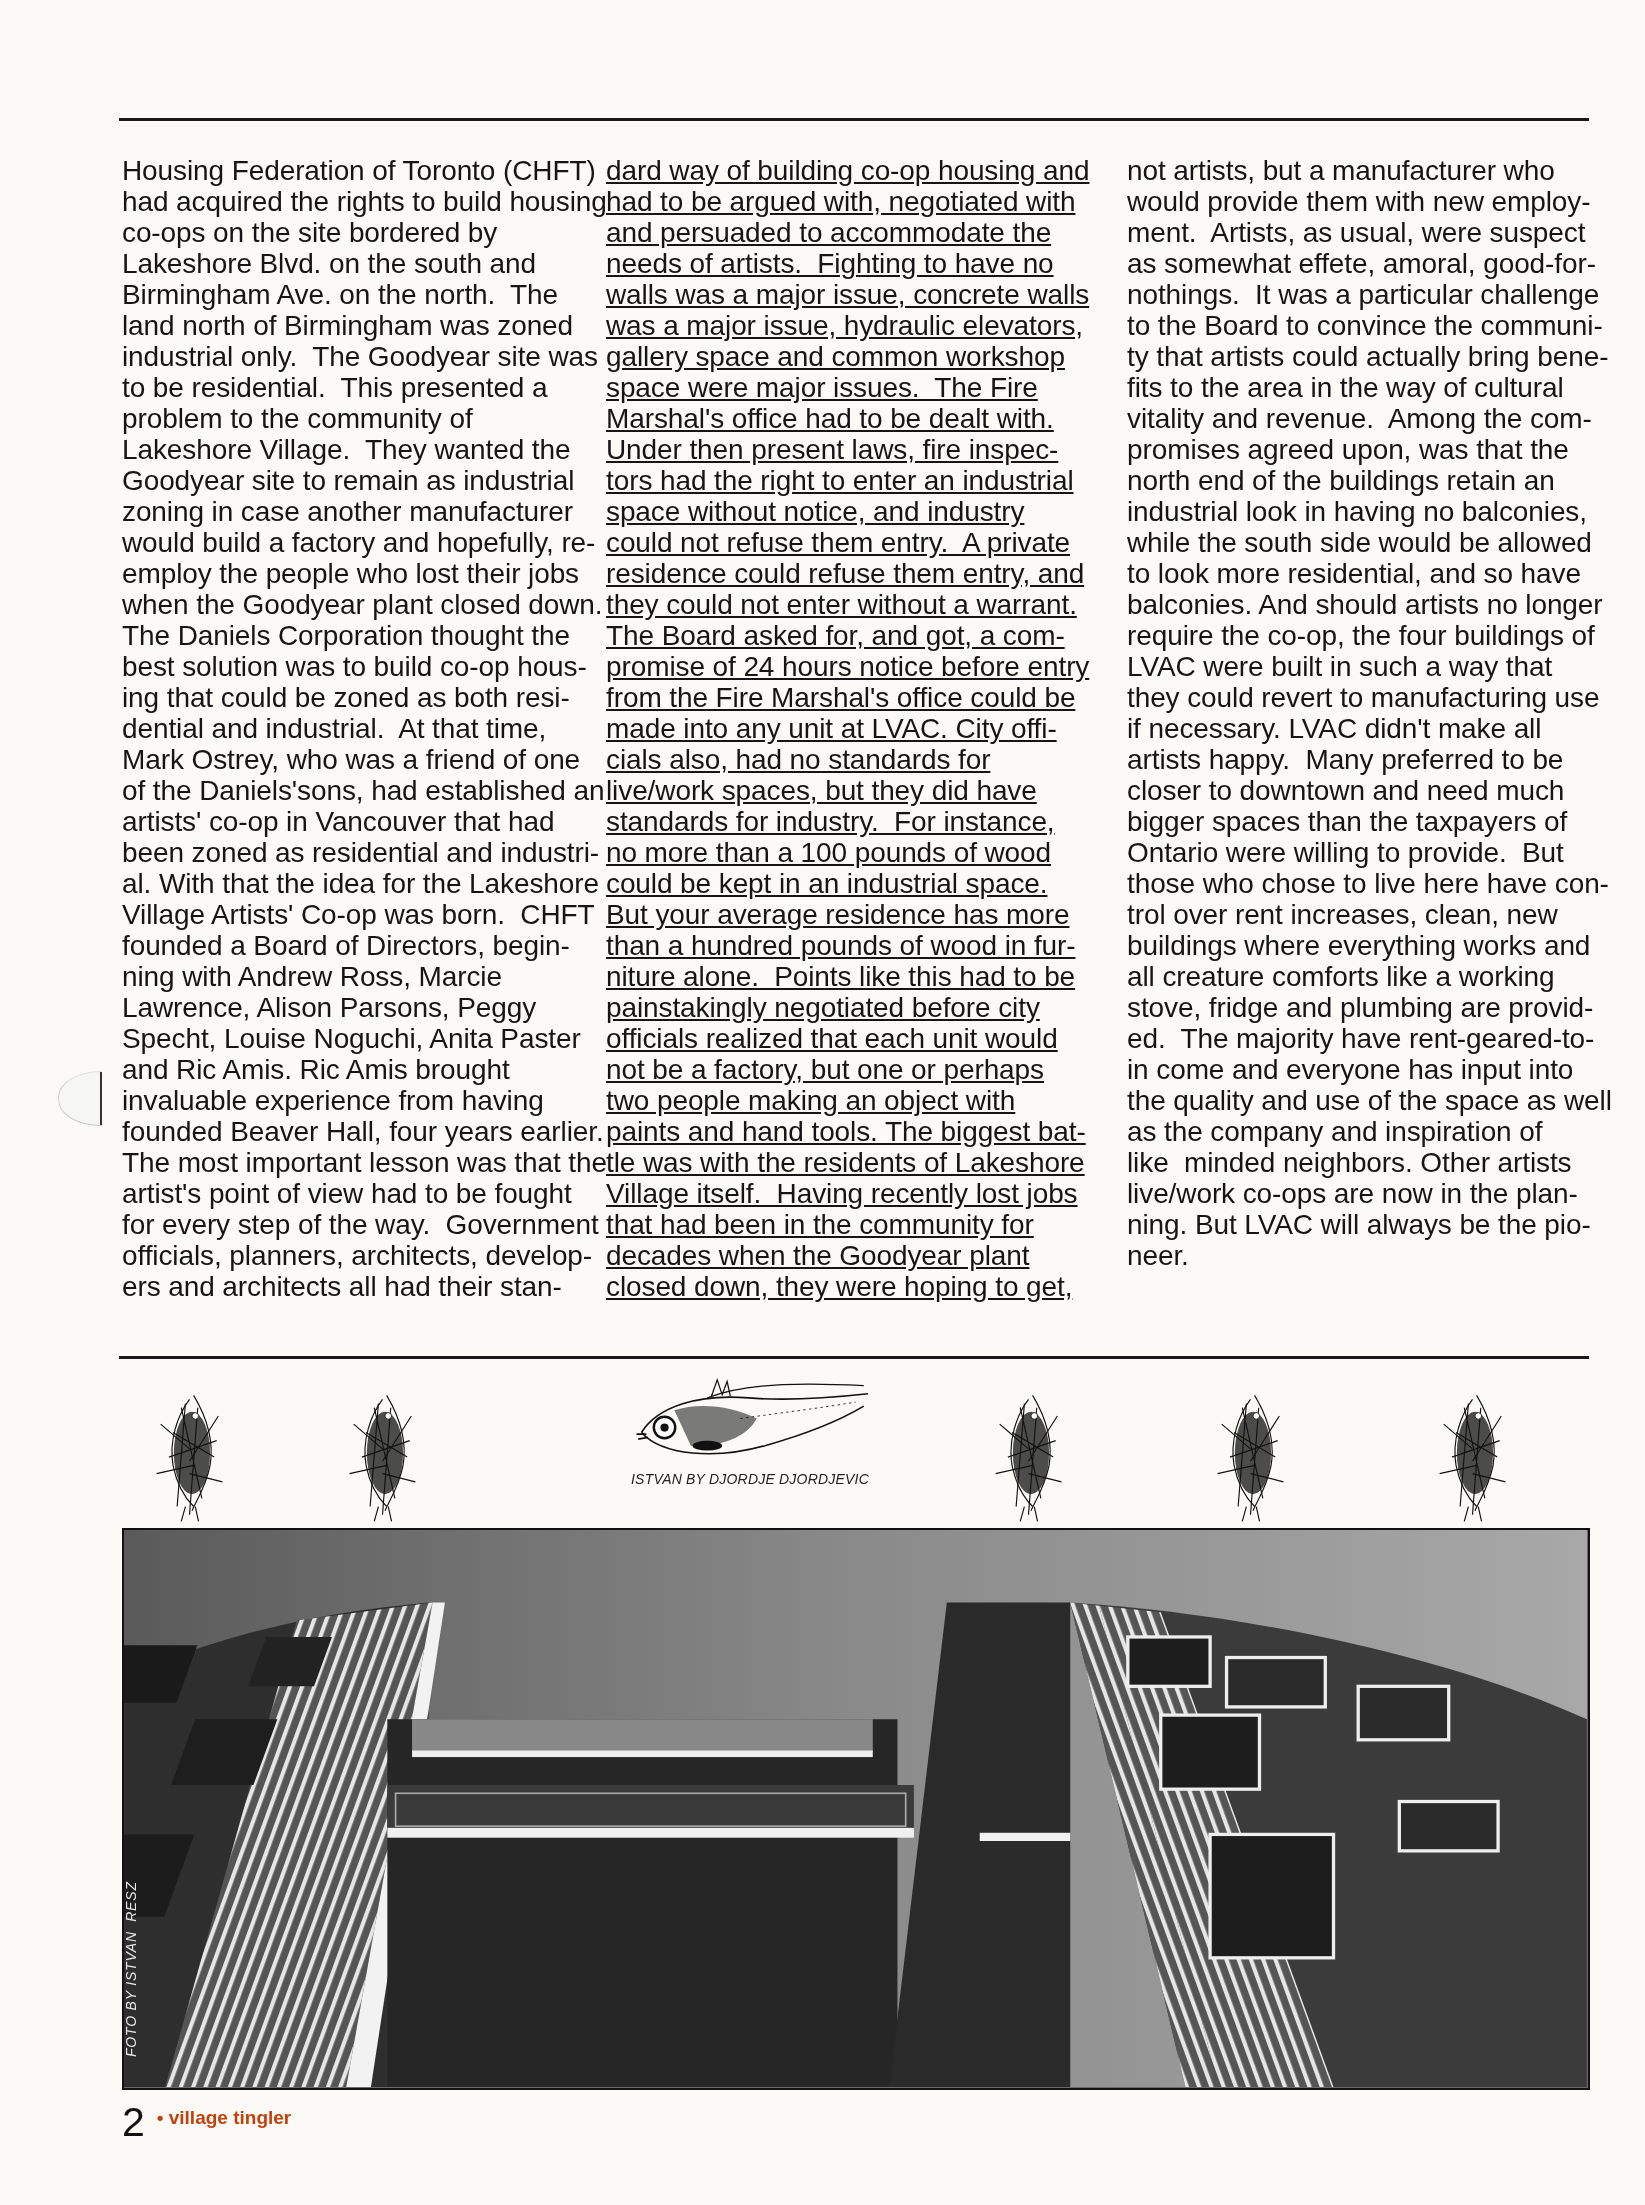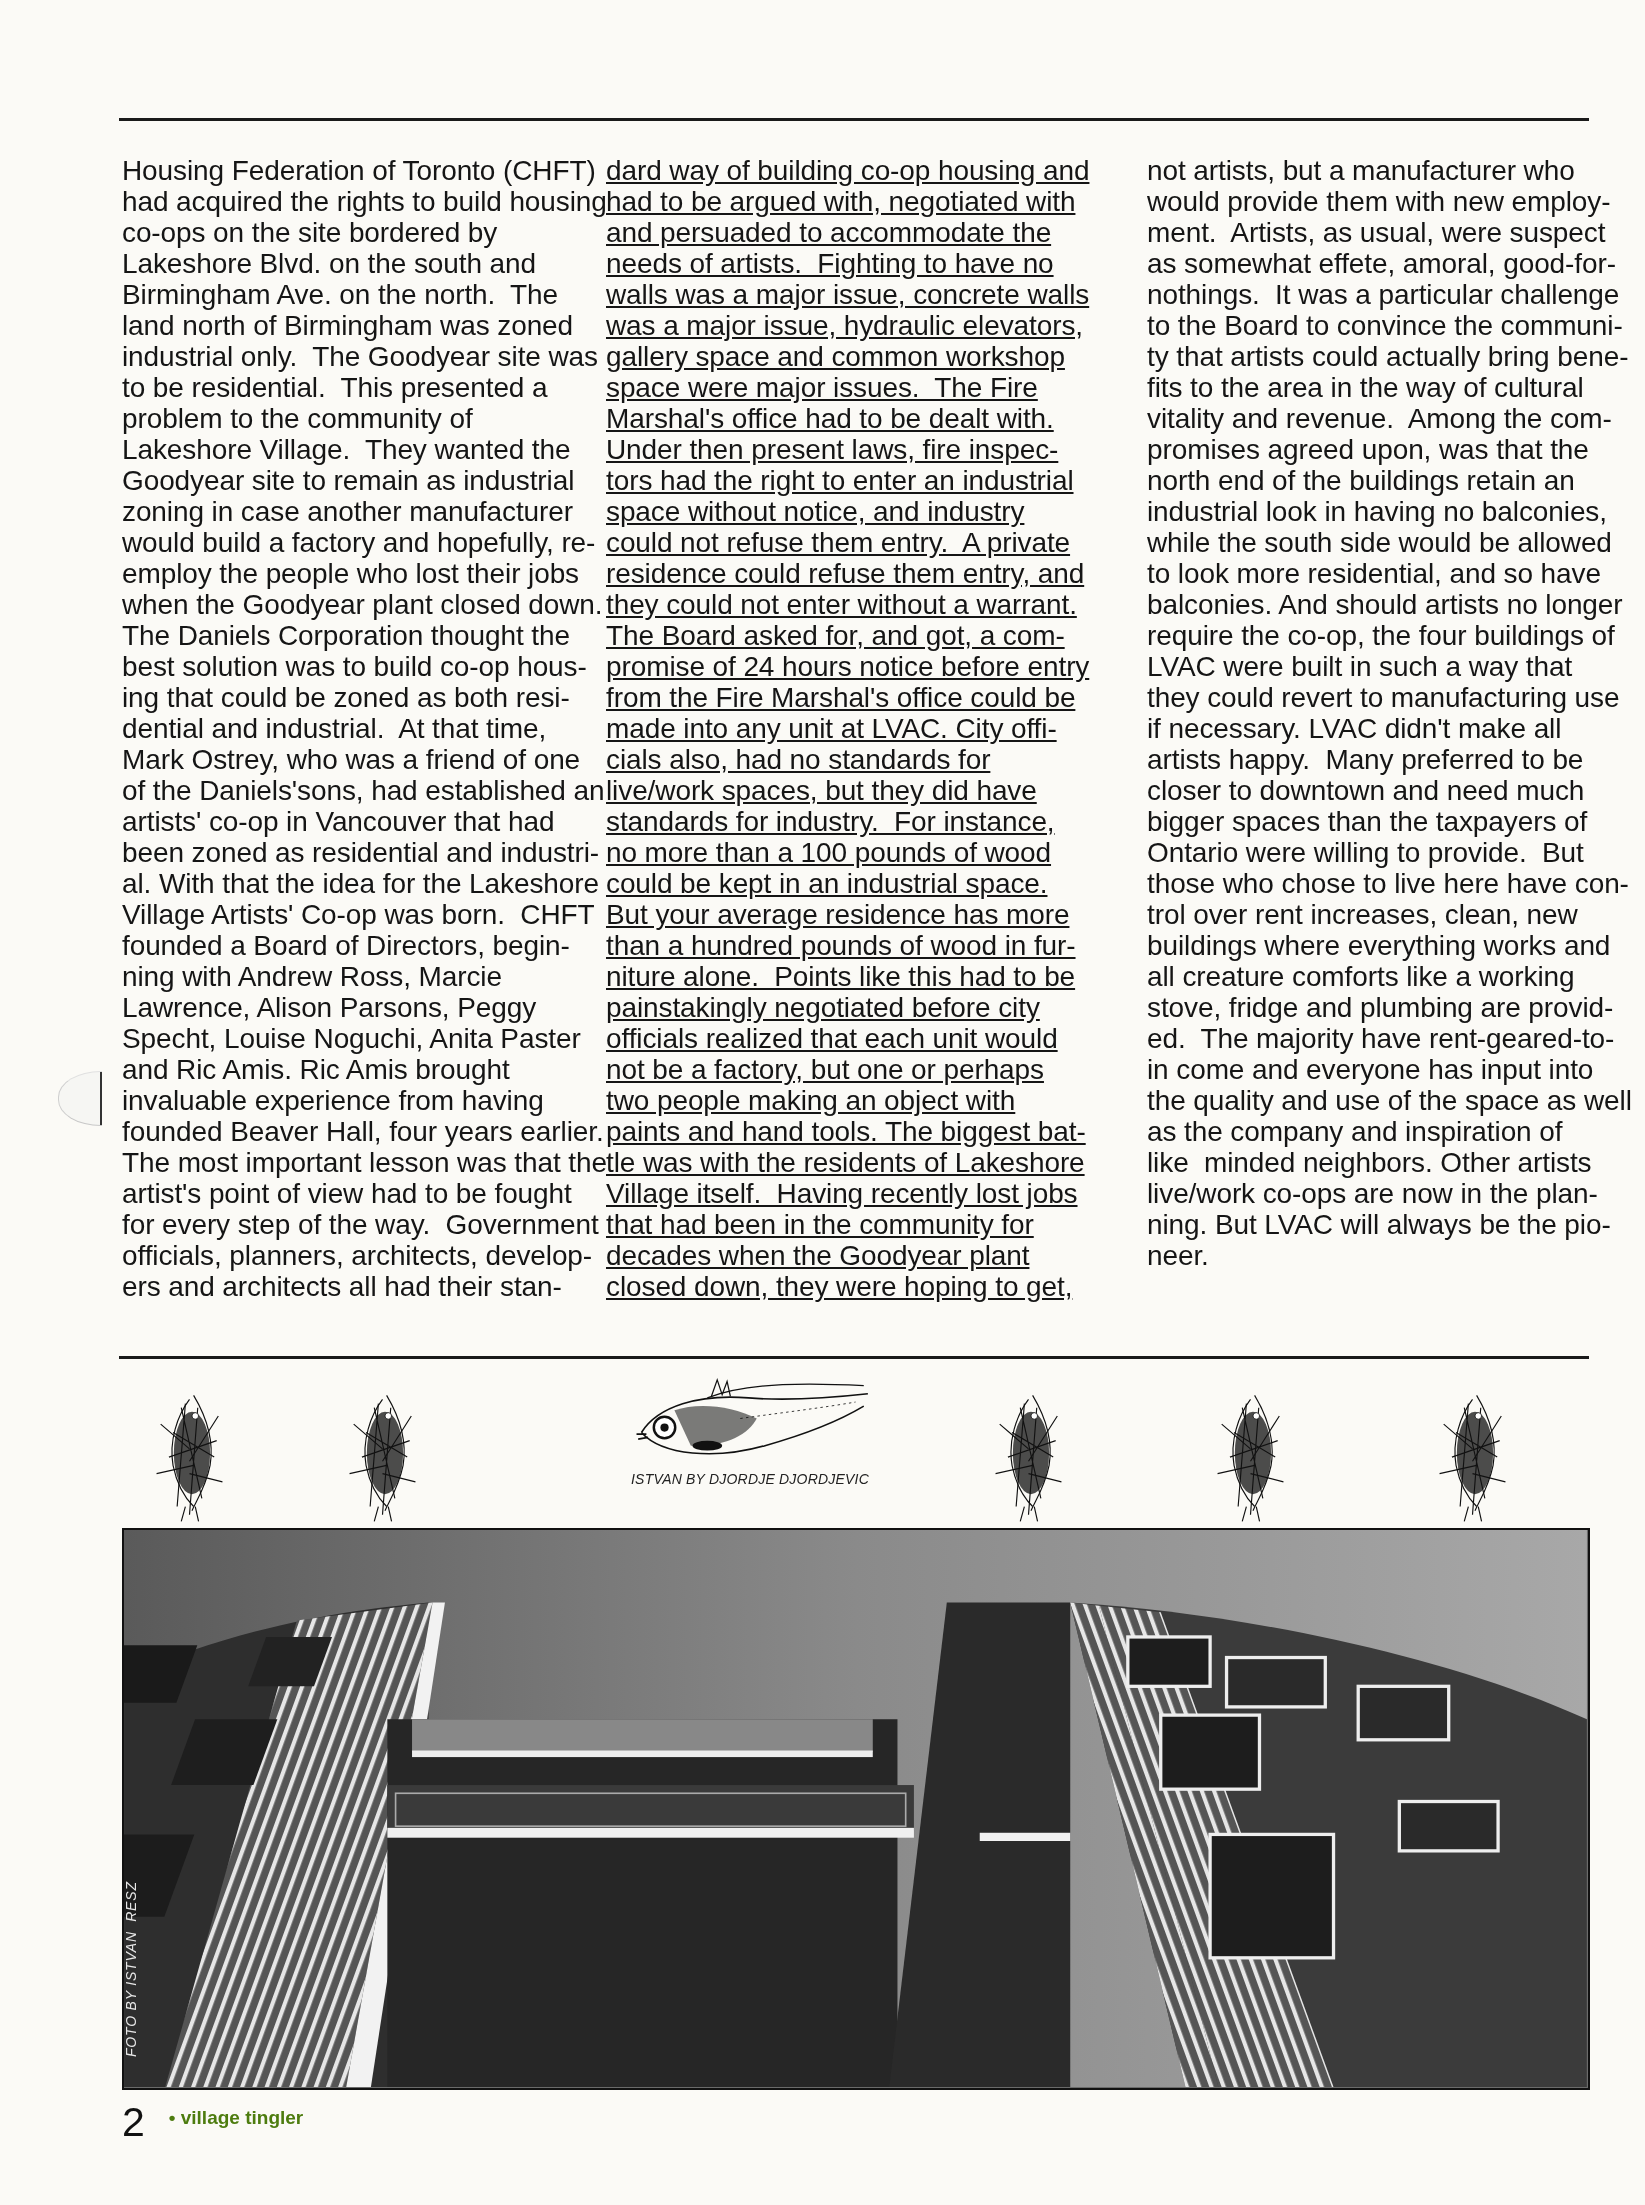--- a/index.html
+++ b/index.html
@@ -15,21 +15,21 @@
 
   .col {
     position: absolute; top: 155px;
     font-size: 28px; line-height: 31px;
     letter-spacing: -0.1px;
     white-space: pre; margin: 0;
   }
   .col .ln { display: block; height: 31px; }
   .col1 { left: 122px; }
   .col2 { left: 606px; text-decoration: underline; }
-  .col3 { left: 1127px; margin-left: 20px; }
+  .col3 { left: 1127px; }
 
   .binder-hole {
     position: absolute; left: 58px; top: 1071px;
     width: 43px; height: 53px;
     border-left: 1.6px solid #cfcfcf; border-top-left-radius: 43px 26px; border-bottom-left-radius: 43px 26px;
     border-top: 0.8px solid #e0e0e0; border-bottom: 0.8px solid #c8c8c8;
     background: #f6f6f3;
   }
   .binder-hole::after {
     content: ""; position: absolute; right: 0; top: 0; width: 1.6px; height: 53px; background: #333;
@@ -50,21 +50,21 @@
   .photo svg { display: block; }
   .photo-credit {
     position: absolute; left: 123px; top: 2057px;
     transform-origin: left top; transform: rotate(-90deg);
     color: #e8e8e8; font-size: 14px; font-style: italic; letter-spacing: 0.8px;
     white-space: pre;
   }
 
   .footer { position: absolute; left: 122px; top: 2102px; display: flex; align-items: flex-start; }
   .page-num { font-size: 41px; line-height: 41px; font-weight: normal; color: #111; }
-  .pub-name { font-size: 19px; font-weight: bold; margin-left: 24px; margin-top: 5px; color: #4d7c0f; }
+  .pub-name { font-size: 19px; font-weight: bold; margin-left: 12px; margin-top: 5px; color: #c2410c; }
 </style>
 </head>
 <body>
 
 <div class="rule top"></div>
 
 <div class="col col1"><span class="ln">Housing Federation of Toronto (CHFT)</span><span class="ln">had acquired the rights to build housing</span><span class="ln">co-ops on the site bordered by</span><span class="ln">Lakeshore Blvd. on the south and</span><span class="ln">Birmingham Ave. on the north.  The</span><span class="ln">land north of Birmingham was zoned</span><span class="ln">industrial only.  The Goodyear site was</span><span class="ln">to be residential.  This presented a</span><span class="ln">problem to the community of</span><span class="ln">Lakeshore Village.  They wanted the</span><span class="ln">Goodyear site to remain as industrial</span><span class="ln">zoning in case another manufacturer</span><span class="ln">would build a factory and hopefully, re-</span><span class="ln">employ the people who lost their jobs</span><span class="ln">when the Goodyear plant closed down.</span><span class="ln">The Daniels Corporation thought the</span><span class="ln">best solution was to build co-op hous-</span><span class="ln">ing that could be zoned as both resi-</span><span class="ln">dential and industrial.  At that time,</span><span class="ln">Mark Ostrey, who was a friend of one</span><span class="ln">of the Daniels'sons, had established an</span><span class="ln">artists' co-op in Vancouver that had</span><span class="ln">been zoned as residential and industri-</span><span class="ln">al. With that the idea for the Lakeshore</span><span class="ln">Village Artists' Co-op was born.  CHFT</span><span class="ln">founded a Board of Directors, begin-</span><span class="ln">ning with Andrew Ross, Marcie</span><span class="ln">Lawrence, Alison Parsons, Peggy</span><span class="ln">Specht, Louise Noguchi, Anita Paster</span><span class="ln">and Ric Amis. Ric Amis brought</span><span class="ln">invaluable experience from having</span><span class="ln">founded Beaver Hall, four years earlier.</span><span class="ln">The most important lesson was that the</span><span class="ln">artist's point of view had to be fought</span><span class="ln">for every step of the way.  Government</span><span class="ln">officials, planners, architects, develop-</span><span class="ln">ers and architects all had their stan-</span></div>
 <div class="col col2"><span class="ln">dard way of building co-op housing and</span><span class="ln">had to be argued with, negotiated with</span><span class="ln">and persuaded to accommodate the</span><span class="ln">needs of artists.  Fighting to have no</span><span class="ln">walls was a major issue, concrete walls</span><span class="ln">was a major issue, hydraulic elevators,</span><span class="ln">gallery space and common workshop</span><span class="ln">space were major issues.  The Fire</span><span class="ln">Marshal's office had to be dealt with.</span><span class="ln">Under then present laws, fire inspec-</span><span class="ln">tors had the right to enter an industrial</span><span class="ln">space without notice, and industry</span><span class="ln">could not refuse them entry.  A private</span><span class="ln">residence could refuse them entry, and</span><span class="ln">they could not enter without a warrant.</span><span class="ln">The Board asked for, and got, a com-</span><span class="ln">promise of 24 hours notice before entry</span><span class="ln">from the Fire Marshal's office could be</span><span class="ln">made into any unit at LVAC. City offi-</span><span class="ln">cials also, had no standards for</span><span class="ln">live/work spaces, but they did have</span><span class="ln">standards for industry.  For instance,</span><span class="ln">no more than a 100 pounds of wood</span><span class="ln">could be kept in an industrial space.</span><span class="ln">But your average residence has more</span><span class="ln">than a hundred pounds of wood in fur-</span><span class="ln">niture alone.  Points like this had to be</span><span class="ln">painstakingly negotiated before city</span><span class="ln">officials realized that each unit would</span><span class="ln">not be a factory, but one or perhaps</span><span class="ln">two people making an object with</span><span class="ln">paints and hand tools. The biggest bat-</span><span class="ln">tle was with the residents of Lakeshore</span><span class="ln">Village itself.  Having recently lost jobs</span><span class="ln">that had been in the community for</span><span class="ln">decades when the Goodyear plant</span><span class="ln">closed down, they were hoping to get,</span></div>
 <div class="col col3"><span class="ln">not artists, but a manufacturer who</span><span class="ln">would provide them with new employ-</span><span class="ln">ment.  Artists, as usual, were suspect</span><span class="ln">as somewhat effete, amoral, good-for-</span><span class="ln">nothings.  It was a particular challenge</span><span class="ln">to the Board to convince the communi-</span><span class="ln">ty that artists could actually bring bene-</span><span class="ln">fits to the area in the way of cultural</span><span class="ln">vitality and revenue.  Among the com-</span><span class="ln">promises agreed upon, was that the</span><span class="ln">north end of the buildings retain an</span><span class="ln">industrial look in having no balconies,</span><span class="ln">while the south side would be allowed</span><span class="ln">to look more residential, and so have</span><span class="ln">balconies. And should artists no longer</span><span class="ln">require the co-op, the four buildings of</span><span class="ln">LVAC were built in such a way that</span><span class="ln">they could revert to manufacturing use</span><span class="ln">if necessary. LVAC didn't make all</span><span class="ln">artists happy.  Many preferred to be</span><span class="ln">closer to downtown and need much</span><span class="ln">bigger spaces than the taxpayers of</span><span class="ln">Ontario were willing to provide.  But</span><span class="ln">those who chose to live here have con-</span><span class="ln">trol over rent increases, clean, new</span><span class="ln">buildings where everything works and</span><span class="ln">all creature comforts like a working</span><span class="ln">stove, fridge and plumbing are provid-</span><span class="ln">ed.  The majority have rent-geared-to-</span><span class="ln">in come and everyone has input into</span><span class="ln">the quality and use of the space as well</span><span class="ln">as the company and inspiration of</span><span class="ln">like  minded neighbors. Other artists</span><span class="ln">live/work co-ops are now in the plan-</span><span class="ln">ning. But LVAC will always be the pio-</span><span class="ln">neer.</span></div>
 

